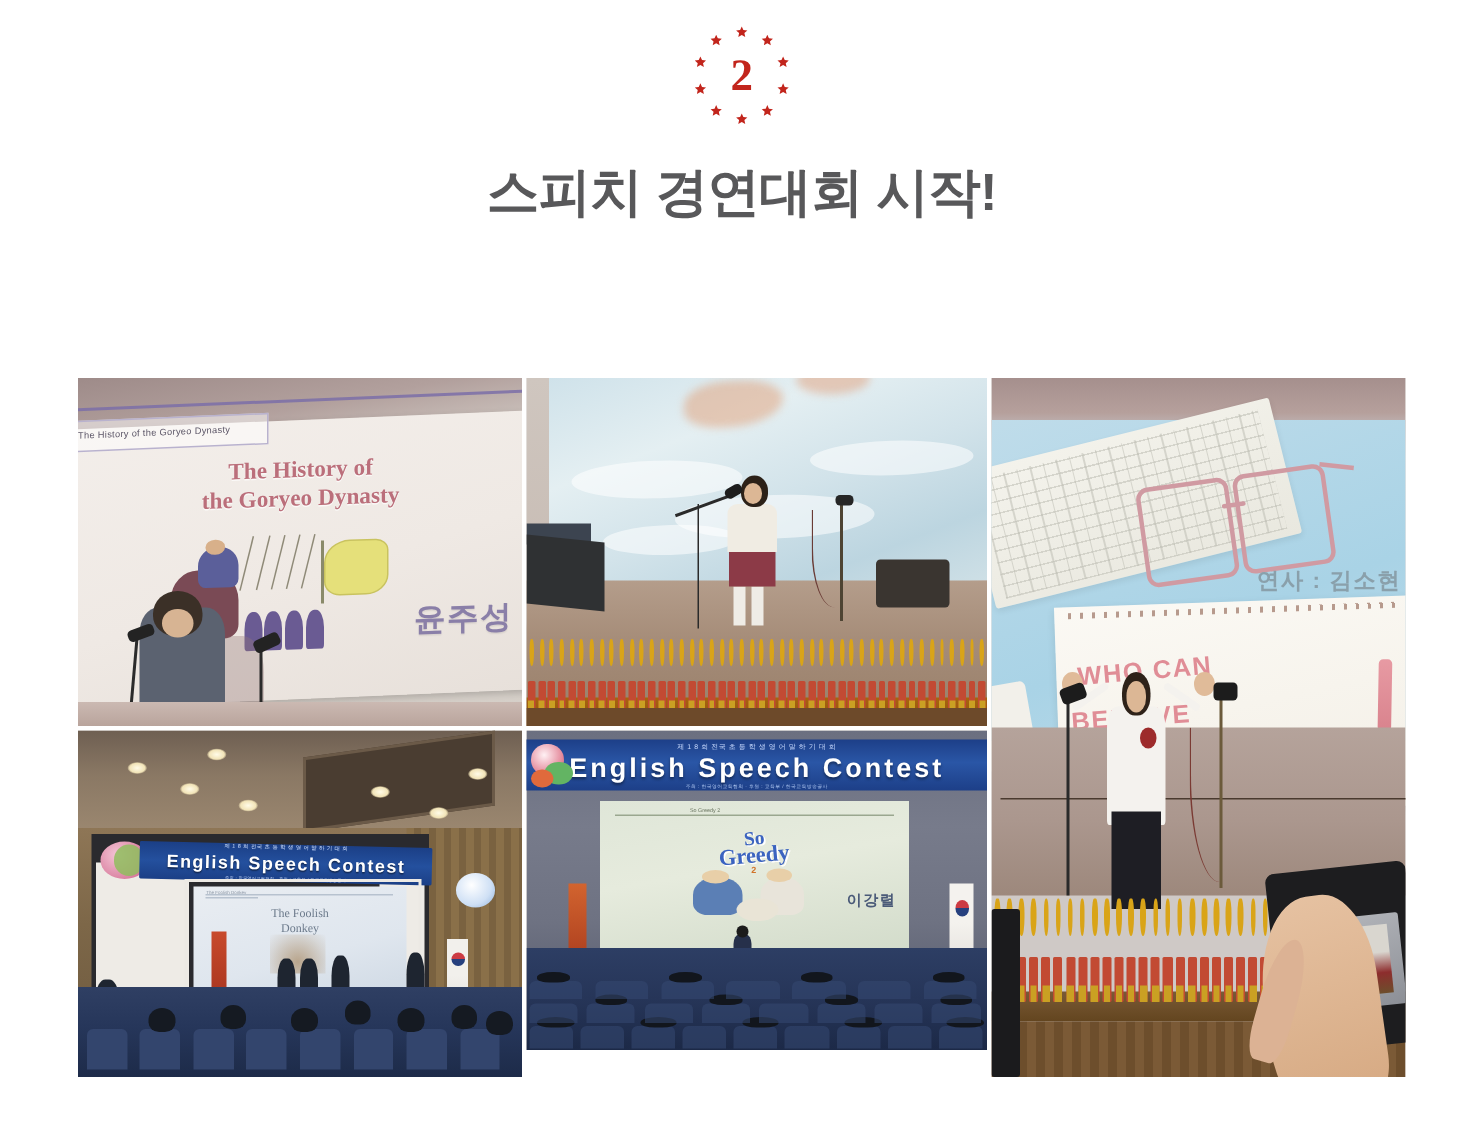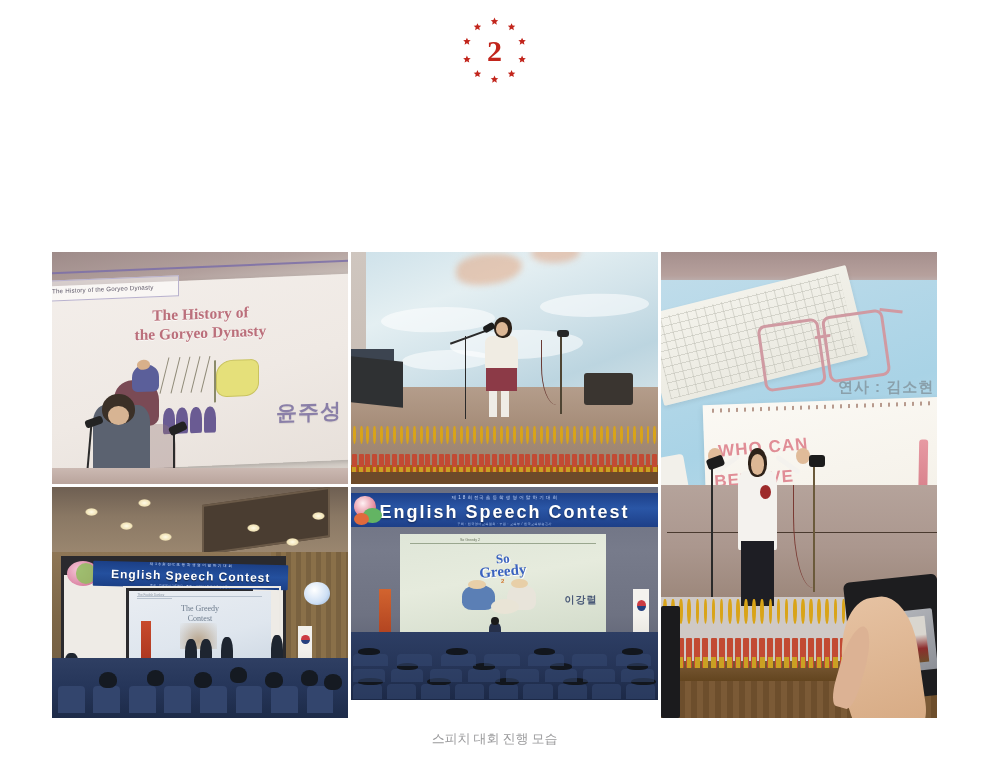--- a/index.html
+++ b/index.html
@@ -364,20 +364,21 @@
           <span class="star" style="transform: translate(-17.05px, -23.46px);">
             <svg viewBox="0 0 24 24" fill="currentColor">
               <path d="M12 1.6l2.9 6.5 7.1.7-5.3 4.7 1.5 6.9-6.2-3.6-6.2 3.6 1.5-6.9L2 8.8l7.1-.7z"></path>
             </svg>
           </span>
         </div>
       <div class="badge-number">2</div>
     </div>
   </div>
 
+  <h1 class="title">스피치 경연대회 시작!</h1>
 
   <div class="gallery">
 
     <div class="col-left">
 
       <div class="photo ph-1">
         <div class="ph-inner">
           <div class="p1-wall"></div>
           <div class="p1-screen"></div>
           <div class="p1-topbar"></div>
@@ -437,22 +438,22 @@
             <div class="p3-banner-sub">제 1 8 회  전국 초 등 학 생  영 어  말 하 기  대 회</div>
             <div class="p3-banner-text">English Speech Contest</div>
             <div class="p3-banner-foot">주최 : 한국영어교육협회   ·   후원 : 교육부 / 한국교육방송공사</div>
           </div>
           <div class="p3-emblemR"></div>
           <div class="p3-screen-frame"></div>
           <div class="p3-proj">
             <div class="p3-proj-tab">The Foolish Donkey</div>
             <div class="p3-proj-bar"></div>
             <div class="p3-proj-title">
-              <span>The Greedy</span><br>
-              <span>Contest</span>
+              <span>The Foolish</span><br>
+              <span>Donkey</span>
             </div>
             <div class="p3-proj-ill"></div>
           </div>
           <div class="p3-flagL"></div>
           <div class="p3-flag"></div>
           <div class="p3-flagdot"></div>
           <div class="p3-person" style="left:45%;top:66%;width:4%;height:13%"></div>
           <div class="p3-person" style="left:50%;top:66%;width:4%;height:13%"></div>
           <div class="p3-person" style="left:57%;top:65%;width:4%;height:14%"></div>
           <div class="p3-person" style="left:74%;top:64%;width:4%;height:15%"></div>
@@ -1035,14 +1036,13 @@
           <div class="p5-cam-screen">
             <div class="p5-cam-inner"></div>
           </div>
           <div class="p5-hand-big"></div>
           <div class="p5-thumb"></div>
         </div>
       </div>
     </div>
   </div>
 
-  <div class="caption">스피치 대회 진행 모습</div>
 </div>
 
 </body></html>

